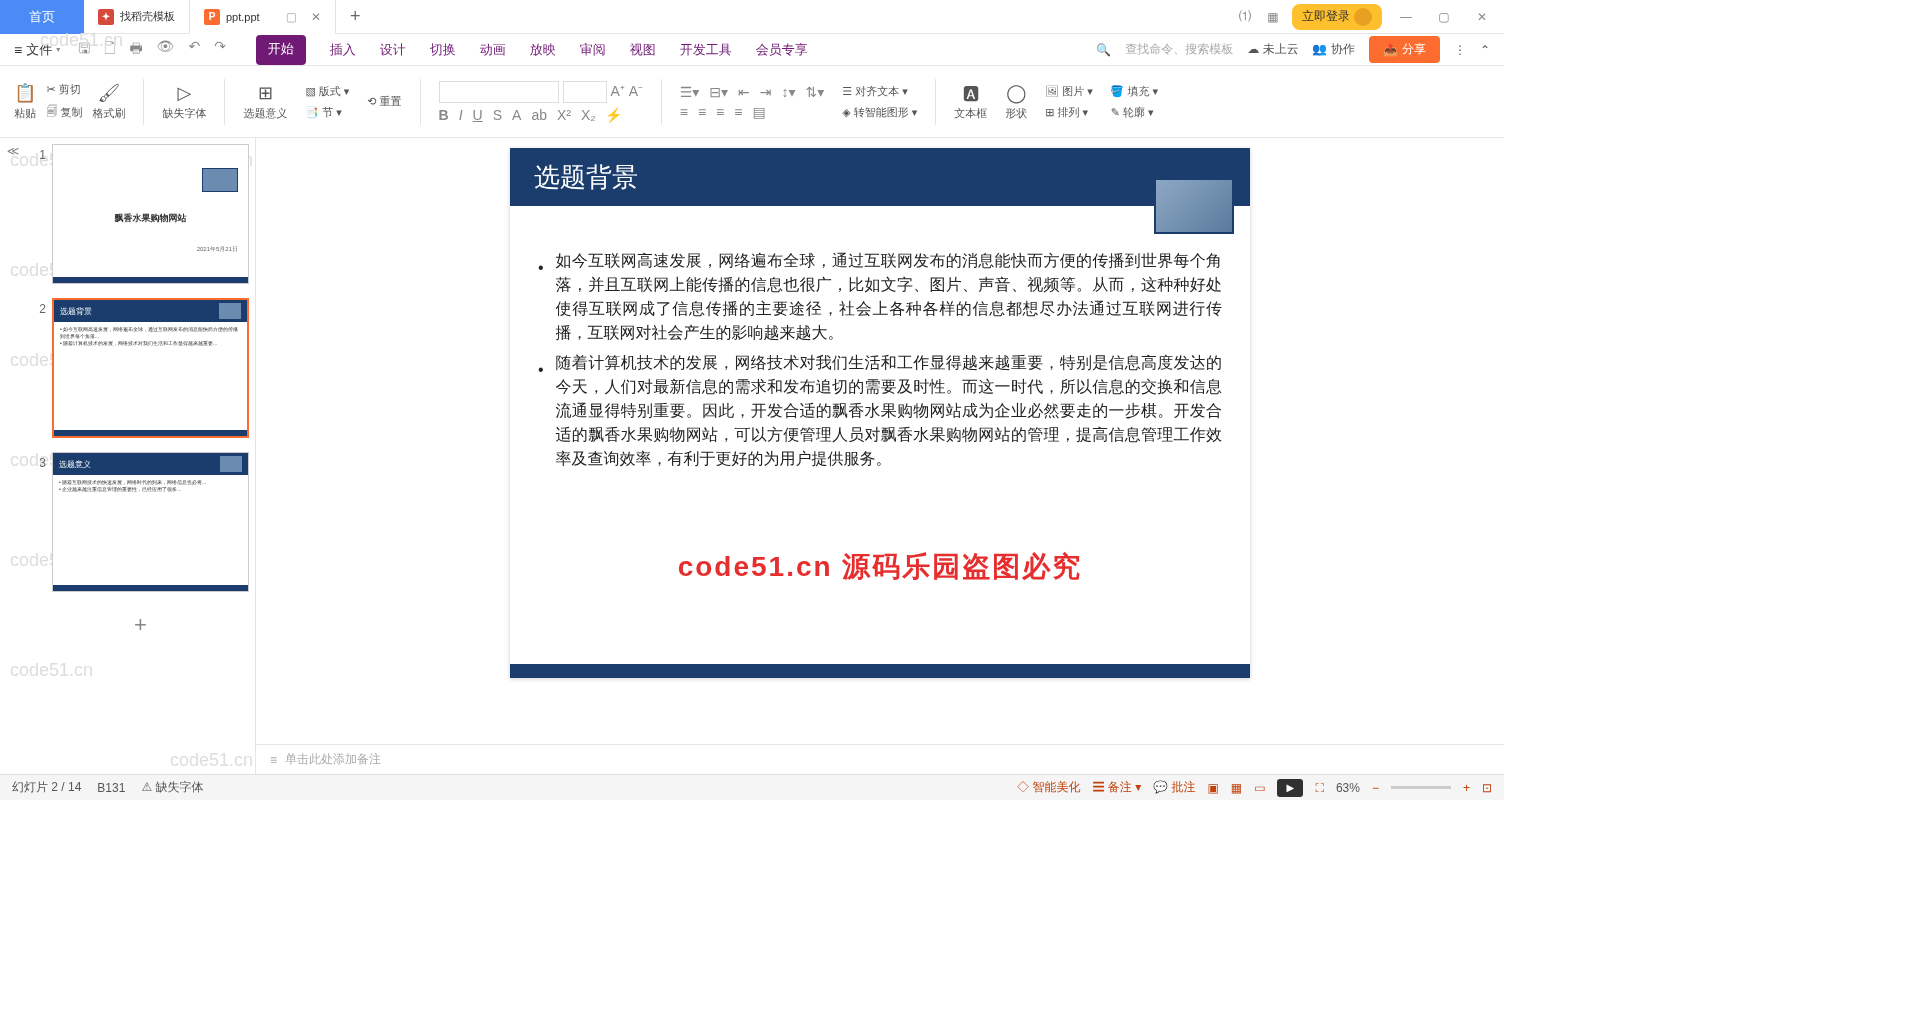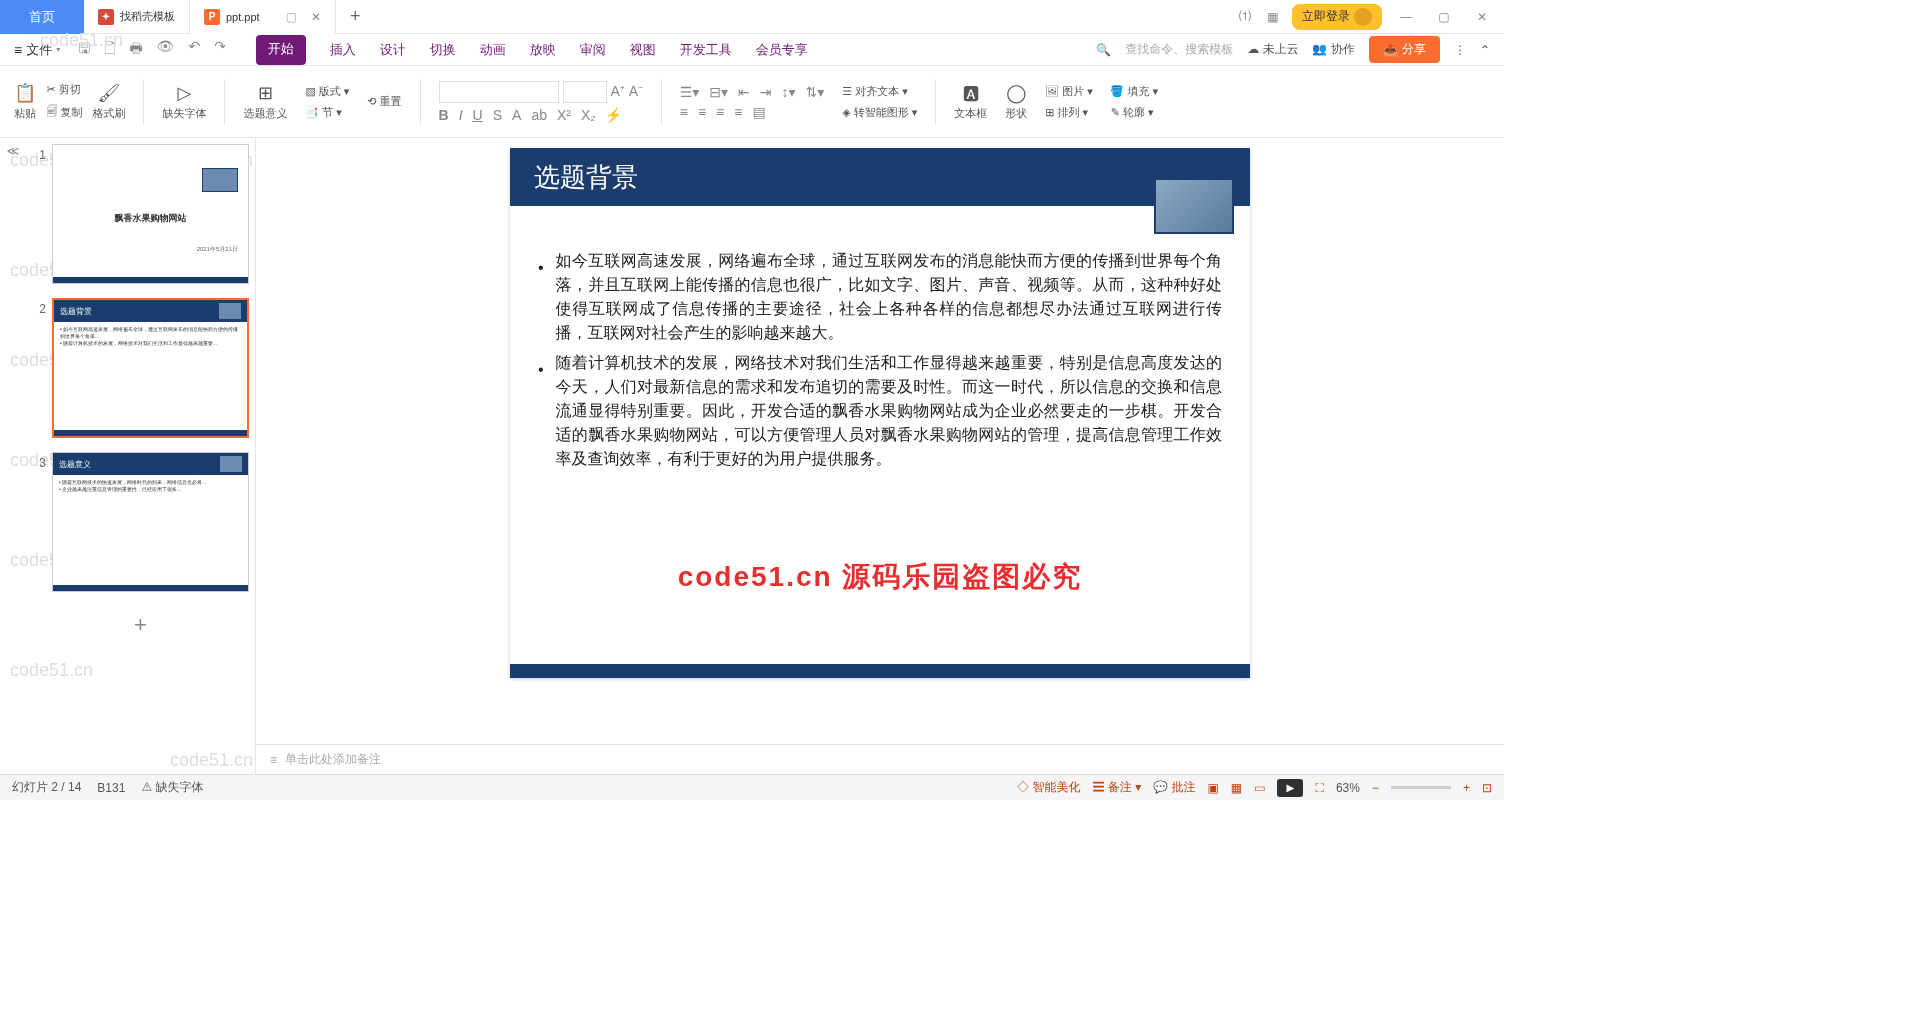--- a/index.html
+++ b/index.html
@@ -73,21 +73,21 @@
 .slide-holder { flex: 1; display: flex; align-items: flex-start; justify-content: center; padding: 10px 40px; }
 .slide { width: 740px; height: 530px; background: #fff; box-shadow: 0 1px 4px rgba(0,0,0,0.2); position: relative; display: flex; flex-direction: column; }
 .slide-title-bar { background: #1a3d6d; color: #fff; height: 58px; display: flex; align-items: center; justify-content: space-between; padding: 0 24px; }
 .slide-title-txt { font-size: 26px; }
 .slide-title-img { position: absolute; right: 16px; top: 30px; width: 80px; height: 56px; background: linear-gradient(135deg,#8da8c5,#5a7a9c); border: 2px solid #1a3d6d; }
 .slide-body { flex: 1; padding: 44px 28px 20px 28px; }
 .bullet { display: flex; gap: 12px; font-size: 16px; line-height: 1.5; color: #222; margin-bottom: 6px; }
 .bullet-dot { margin-top: 6px; }
 .bullet-txt { flex: 1; text-align: justify; font-family: Liberation Mono, monospace; }
 .slide-footer { height: 14px; background: #1a3d6d; }
-.watermark-red { position: absolute; left: 50%; top: 420px; transform: translateX(-50%); color: #e62e2e; font-size: 28px; font-weight: bold; letter-spacing: 2px; white-space: nowrap; }
+.watermark-red { position: absolute; left: 50%; top: 410px; transform: translateX(-50%); color: #e62e2e; font-size: 28px; font-weight: bold; letter-spacing: 2px; white-space: nowrap; }
 .wm-gray { position: absolute; color: #ddd; font-size: 18px; pointer-events: none; }
 
 .notes-bar { height: 30px; border-top: 1px solid #e5e5e5; display: flex; align-items: center; padding: 0 14px; gap: 8px; color: #aaa; font-size: 12px; }
 
 
 .statusbar { position: absolute; bottom: 0; left: 0; right: 0; height: 26px; background: #f5f5f5; border-top: 1px solid #e0e0e0; display: flex; align-items: center; padding: 0 12px; font-size: 12px; color: #555; gap: 16px; }
 .sb-right { margin-left: auto; display: flex; align-items: center; gap: 12px; }
 .sb-ic { color: #c2410c; }
 .play-btn { width: 26px; height: 18px; background: #303030; color: #fff; display: flex; align-items: center; justify-content: center; border-radius: 3px; font-size: 10px; }
 </style>

